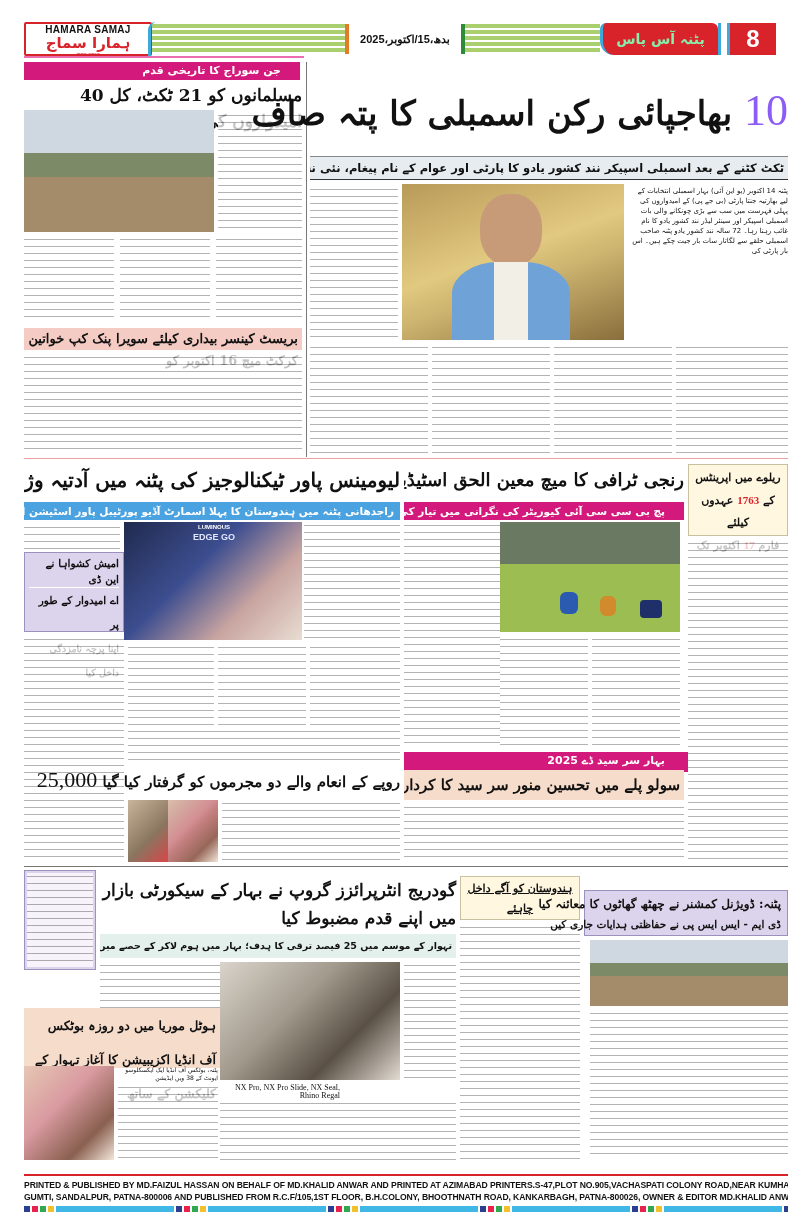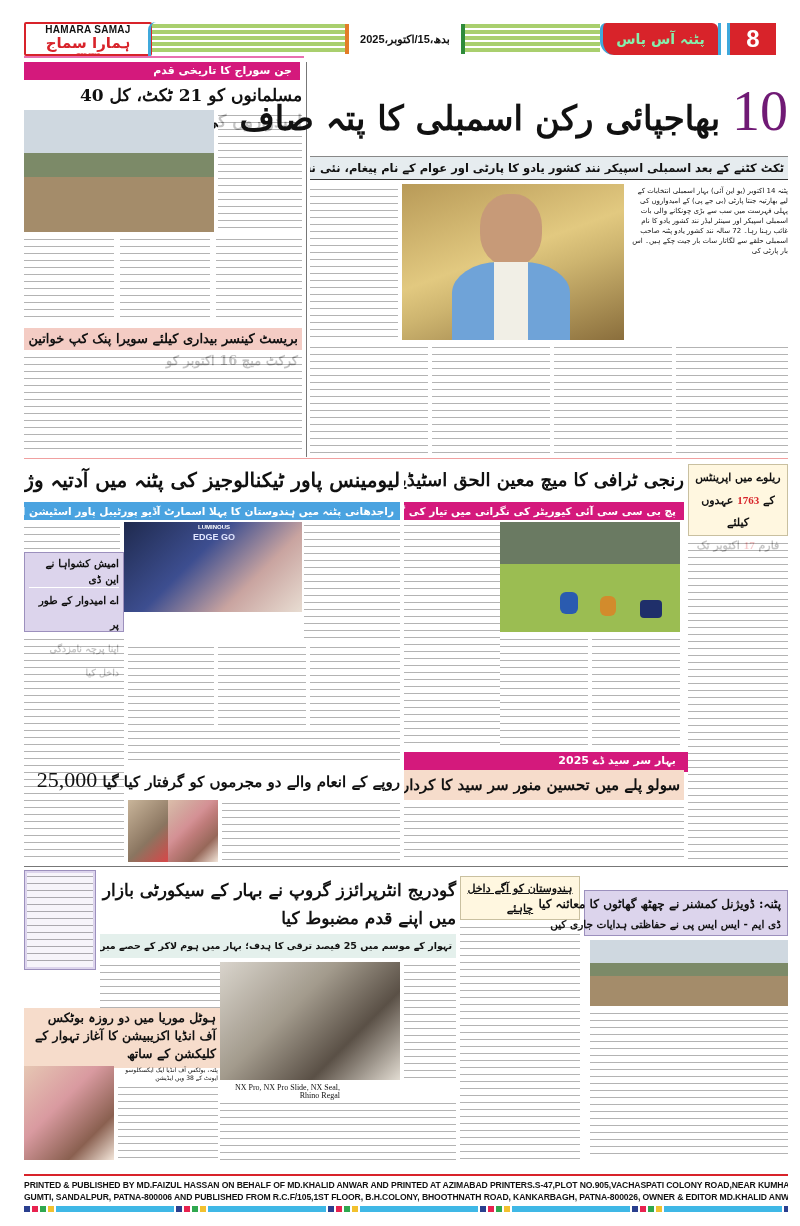--- a/index.html
+++ b/index.html
@@ -11,21 +11,21 @@
   .masthead-logo .ur { font-family: "DejaVu Sans", sans-serif; font-weight: bold; font-size: 15px; color: #d8232a; text-align: center; line-height: 16px; }
   .masthead-logo .sub { font-size: 5px; color: #d8232a; text-align: center; line-height: 6px; }
   .logo-accent { left: 148px; top: 22px; width: 8px; height: 34px; border-left: 3px solid #3fa9dc; border-radius: 8px 0 0 0; }
   .stripes { height: 30px; background: repeating-linear-gradient(#a9cf6e 0 4px, #fff 4px 6px); top: 24px; }
   .date-box { left: 345px; top: 24px; width: 280px; height: 30px; background: #fff; border-left: 4px solid #e37c27; border-right: 4px solid #2e8b3a; font-family: "Liberation Sans", sans-serif; font-weight: bold; font-size: 11px; line-height: 30px; text-align: center; }
   .section-tab { left: 600px; top: 23px; width: 118px; height: 32px; background: #d8232a; color: #86efac; border-radius: 6px 6px 0 14px; font-weight: bold; font-size: 14px; text-align: center; line-height: 32px; border-left: 3px solid #3fa9dc; }
   .page-num { left: 730px; top: 23px; width: 46px; height: 32px; background: #d8232a; color: #fff; font-family: "Liberation Sans", sans-serif; font-weight: bold; font-size: 24px; text-align: center; line-height: 32px; }
   .tab-y { left: 718px; top: 23px; width: 12px; height: 32px; border-left: 3px solid #3fa9dc; border-right: 3px solid #3fa9dc; }
   .pink-rule { left: 24px; top: 56px; width: 280px; height: 2px; background: #e96fb0; }
 
-  .kicker-magenta { background: #d4197c; color: #fff; font-weight: bold; font-size: 11px; padding: 0 8px; line-height: 18px; }
+  .kicker-magenta { background: #d4197c; color: #fff; font-weight: bold; font-size: 11px; padding: 0 19px; line-height: 18px; }
   .kicker-blue { background: #4aa3e0; color: #fff; font-weight: bold; font-size: 11px; padding: 0 6px; line-height: 18px; }
   .head-serif { font-family: "DejaVu Serif", serif; color: #111; }
   .photo-person { background: linear-gradient(160deg,#b89a58 0%,#e2c980 45%,#cdb46f 60%,#8a6e3c 100%); }
   .photo-stadium { background: linear-gradient(#6a7a62 0 38%, #9bbd52 38% 100%); }
   .photo-event { background: linear-gradient(135deg,#1f2a4e,#3d4e90 40%,#c9a4a0 70%,#e8ddd2); }
   .photo-pink { background: linear-gradient(135deg,#e6c7b3,#d99aa0 40%,#8a6050 75%,#f3e6da); }
   .photo-police { background: linear-gradient(135deg,#c9b59a,#8a7560 40%,#d24a4a 65%,#efe4d8); }
   .photo-crowd { background: linear-gradient(#cfd8e0 0 35%, #7c8a68 35% 55%, #a48c6a 55% 100%); }
   .photo-godrej { background: linear-gradient(135deg,#d9d4cc,#a29a8c 40%,#5a5046 70%,#e2dcd2); }
   .text-lines { background: repeating-linear-gradient(#fff 0 3px, #9a9a9a 3px 4px, #fff 4px 7px); opacity: 0.75; }
@@ -64,21 +64,21 @@
 <div class="abs text-lines" style="left:24px; top:236px; width:90px; height:84px;"></div>
 <div class="abs text-lines" style="left:120px; top:236px; width:90px; height:84px;"></div>
 <div class="abs text-lines" style="left:216px; top:236px; width:86px; height:84px;"></div>
 
 <div class="abs box-pink rtl head-serif" style="left:24px; top:328px; width:278px; height:22px; font-size:13px; line-height:22px; font-weight:bold; padding-right:4px;">بریسٹ کینسر بیداری کیلئے سویرا پنک کپ خواتین کرکٹ میچ 16 اکتوبر کو</div>
 <div class="abs text-lines" style="left:24px; top:354px; width:278px; height:100px;"></div>
 
 <div class="abs vrule" style="left:306px; top:62px; height:395px;"></div>
 
 <div class="abs rtl" style="left:310px; top:66px; width:478px; height:90px; font-family:'DejaVu Serif', serif; font-weight:bold; font-size:34px; line-height:90px; white-space:nowrap;">
-  <span style="color:#701a75; font-family:'Liberation Serif', serif; font-weight:normal; font-size:56px;">10</span>
+  <span style="color:#8b5cf6; font-family:'Liberation Serif', serif; font-weight:normal; font-size:44px;">10</span>
   <span>بھاجپائی رکن اسمبلی کا پتہ صاف</span>
 </div>
 <div class="abs rtl" style="left:310px; top:156px; width:478px; height:24px; background:#e6ecef; border-top:1px solid #888; border-bottom:1px solid #333; font-size:11.5px; font-weight:bold; line-height:22px; padding-right:4px; white-space:nowrap; overflow:hidden;">ٹکٹ کٹنے کے بعد اسمبلی اسپیکر نند کشور یادو کا پارٹی اور عوام کے نام پیغام، نئی نسل کو پیش کیں نیک خواہشات</div>
 <div class="abs text-lines" style="left:310px; top:186px; width:88px; height:154px;"></div>
 <div class="abs photo-person" style="left:402px; top:184px; width:222px; height:156px;">
   <div style="position:absolute; left:78px; top:10px; width:62px; height:72px; border-radius:45%; background:#c79a78;"></div>
   <div style="position:absolute; left:50px; top:78px; width:118px; height:78px; border-radius:40% 40% 0 0; background:#6fa3d8;"></div>
   <div style="position:absolute; left:92px; top:78px; width:34px; height:78px; background:#f1efe6;"></div>
 </div>
 <div class="abs rtl" style="left:628px; top:186px; width:160px; height:154px; font-size:7px; line-height:10px; overflow:hidden;">پٹنہ 14 اکتوبر (یو این آئی) بہار اسمبلی انتخابات کے لیے بھارتیہ جنتا پارٹی (بی جے پی) کے امیدواروں کی پہلی فہرست میں سب سے بڑی چونکانے والی بات اسمبلی اسپیکر اور سینئر لیڈر نند کشور یادو کا نام غائب رہنا رہا۔ 72 سالہ نند کشور یادو پٹنہ صاحب اسمبلی حلقے سے لگاتار سات بار جیت چکے ہیں۔ اس بار پارٹی کی</div>
@@ -93,21 +93,21 @@
 <div class="abs kicker-blue rtl" style="left:24px; top:502px; width:376px; height:18px; font-size:10.5px; white-space:nowrap; overflow:hidden;">راجدھانی پٹنہ میں ہندوستان کا پہلا اسمارٹ آڈیو پورٹیبل پاور اسٹیشن ایج گو لانچ کیا</div>
 
 <div class="abs box-lilac rtl" style="left:24px; top:552px; width:100px; height:80px; padding:2px 4px;">
   <div class="head-serif" style="font-size:10.5px; font-weight:bold; line-height:16px; border-bottom:1px solid #fff;">امیش کشواہا نے این ڈی</div>
   <div class="head-serif" style="font-size:10.5px; font-weight:bold; line-height:24px; border-bottom:1px solid #fff;">اے امیدوار کے طور پر</div>
   <div class="head-serif" style="font-size:9.5px; font-weight:bold; line-height:24px;">اپنا پرچہ نامزدگی داخل کیا</div>
 </div>
 <div class="abs text-lines" style="left:24px; top:524px; width:96px; height:26px;"></div>
 <div class="abs text-lines" style="left:24px; top:636px; width:100px; height:226px;"></div>
 
-<div class="abs photo-event" style="left:124px; top:522px; width:178px; height:90px;">
+<div class="abs photo-event" style="left:124px; top:522px; width:178px; height:118px;">
   <div style="position:absolute; left:60px; top:2px; width:60px; font-family:'Liberation Sans',sans-serif; font-size:6px; font-weight:bold; color:#fff; text-align:center;">LUMINOUS</div>
   <div style="position:absolute; left:60px; top:10px; width:60px; font-family:'Liberation Sans',sans-serif; font-size:9px; font-weight:bold; color:#e0e6ff; text-align:center;">EDGE GO</div>
 </div>
 <div class="abs text-lines" style="left:304px; top:522px; width:96px; height:118px;"></div>
 <div class="abs text-lines" style="left:128px; top:644px; width:86px; height:84px;"></div>
 <div class="abs text-lines" style="left:218px; top:644px; width:88px; height:84px;"></div>
 <div class="abs text-lines" style="left:310px; top:644px; width:90px; height:84px;"></div>
 <div class="abs text-lines" style="left:128px; top:728px; width:272px; height:34px;"></div>
 
 <div class="abs rtl" style="left:128px; top:764px; width:272px; height:32px; font-family:'DejaVu Serif', serif; font-weight:bold; font-size:15px; line-height:32px; white-space:nowrap;">
@@ -159,21 +159,21 @@
 </div>
 <div class="abs text-lines" style="left:460px; top:924px; width:120px; height:236px;"></div>
 
 <div class="abs box-lilac rtl" style="left:584px; top:890px; width:204px; height:46px; padding:2px 6px;">
   <div class="head-serif" style="font-size:12px; font-weight:bold; line-height:22px; white-space:nowrap;">پٹنہ: ڈویژنل کمشنر نے چھٹھ گھاٹوں کا معائنہ کیا</div>
   <div class="head-serif" style="font-size:10.5px; font-weight:bold; line-height:18px; white-space:nowrap;">ڈی ایم - ایس ایس پی نے حفاظتی ہدایات جاری کیں</div>
 </div>
 <div class="abs photo-crowd" style="left:590px; top:940px; width:198px; height:66px;"></div>
 <div class="abs text-lines" style="left:590px; top:1010px; width:198px; height:150px;"></div>
 
-<div class="abs box-peach rtl head-serif" style="left:24px; top:1008px; width:196px; height:60px; font-size:12.5px; font-weight:bold; line-height:18px; padding:1px 4px;">ہوٹل موریا میں دو روزہ بوٹکس آف انڈیا اکزیبیشن کا آغاز تہوار کے کلیکشن کے ساتھ</div>
+<div class="abs box-peach rtl head-serif" style="left:24px; top:1008px; width:196px; height:60px; font-size:12.5px; font-weight:bold; line-height:34px; padding:1px 4px;">ہوٹل موریا میں دو روزہ بوٹکس آف انڈیا اکزیبیشن کا آغاز تہوار کے کلیکشن کے ساتھ</div>
 <div class="abs photo-pink" style="left:24px; top:1066px; width:90px; height:94px;"></div>
 <div class="abs rtl" style="left:118px; top:1066px; width:100px; height:16px; font-size:6px; line-height:8px; overflow:hidden;">پٹنہ، بوٹکس آف انڈیا ایک ایکسکلوسو ایونٹ کے 38 ویں ایڈیشن</div>
 <div class="abs text-lines" style="left:118px; top:1084px; width:100px; height:76px;"></div>
 
 <div class="abs" style="left:24px; top:1174px; width:764px; height:2px; background:#d8232a;"></div>
 <div class="abs footer-text" style="left:24px; top:1180px; width:764px; white-space:nowrap; overflow:hidden;">PRINTED &amp; PUBLISHED BY MD.FAIZUL HASSAN ON BEHALF OF MD.KHALID ANWAR AND PRINTED AT AZIMABAD PRINTERS.S-47,PLOT NO.905,VACHASPATI COLONY ROAD,NEAR KUMHARAR</div>
 <div class="abs footer-text" style="left:24px; top:1192px; width:764px; white-space:nowrap; overflow:hidden;">GUMTI, SANDALPUR, PATNA-800006 AND PUBLISHED FROM R.C.F/105,1ST FLOOR, B.H.COLONY, BHOOTHNATH ROAD, KANKARBAGH, PATNA-800026, OWNER &amp; EDITOR MD.KHALID ANWAR.</div>
 <div class="abs footer-dots" style="left:24px; top:1206px; width:764px;"></div>
 
 </body></html>

